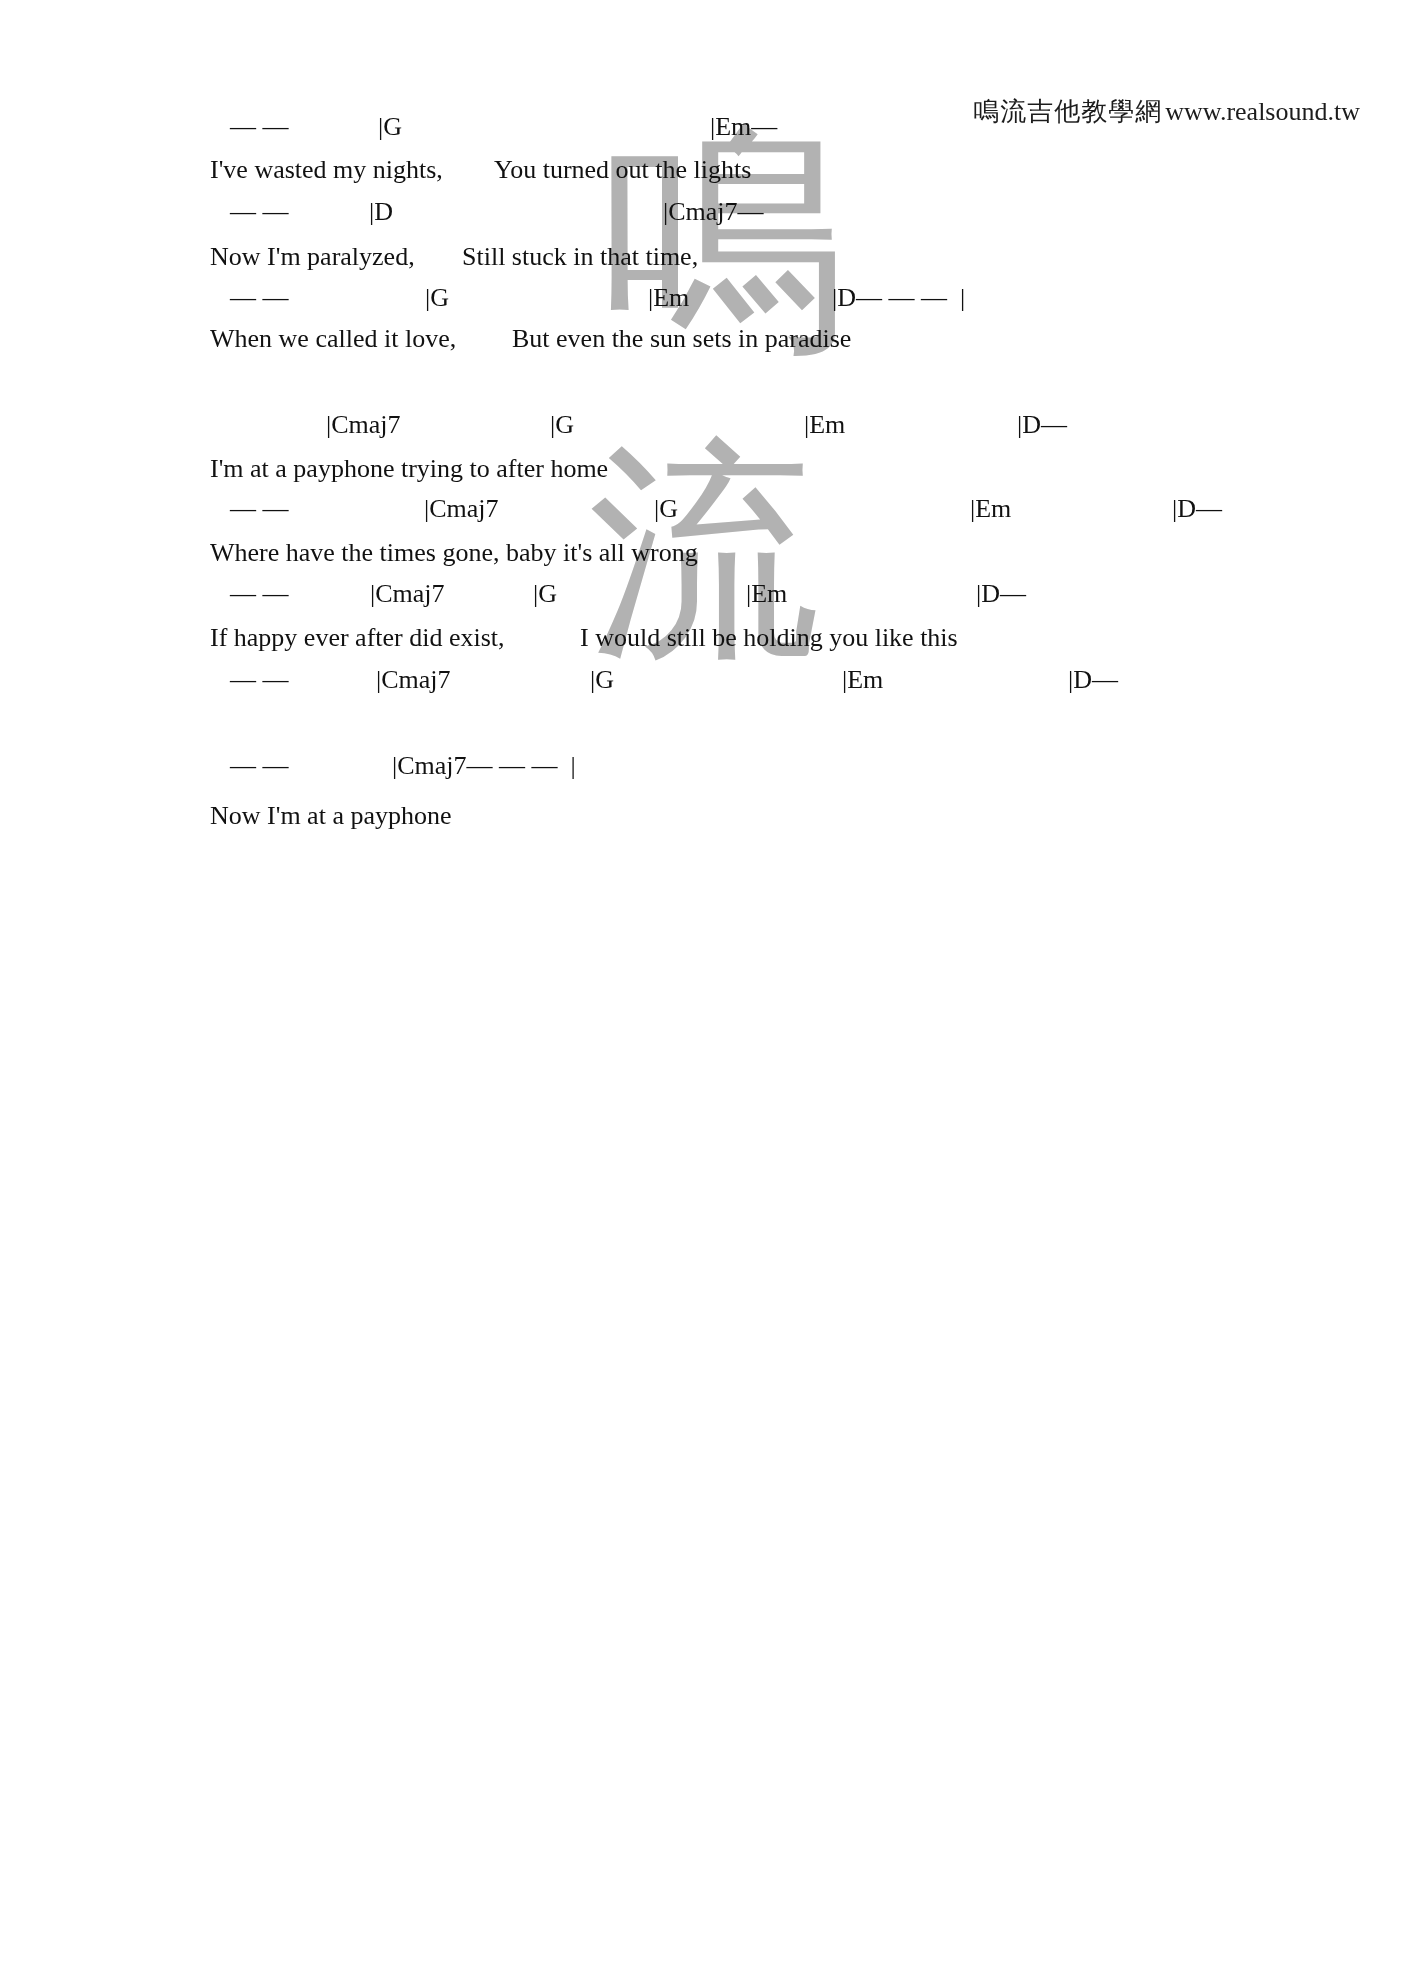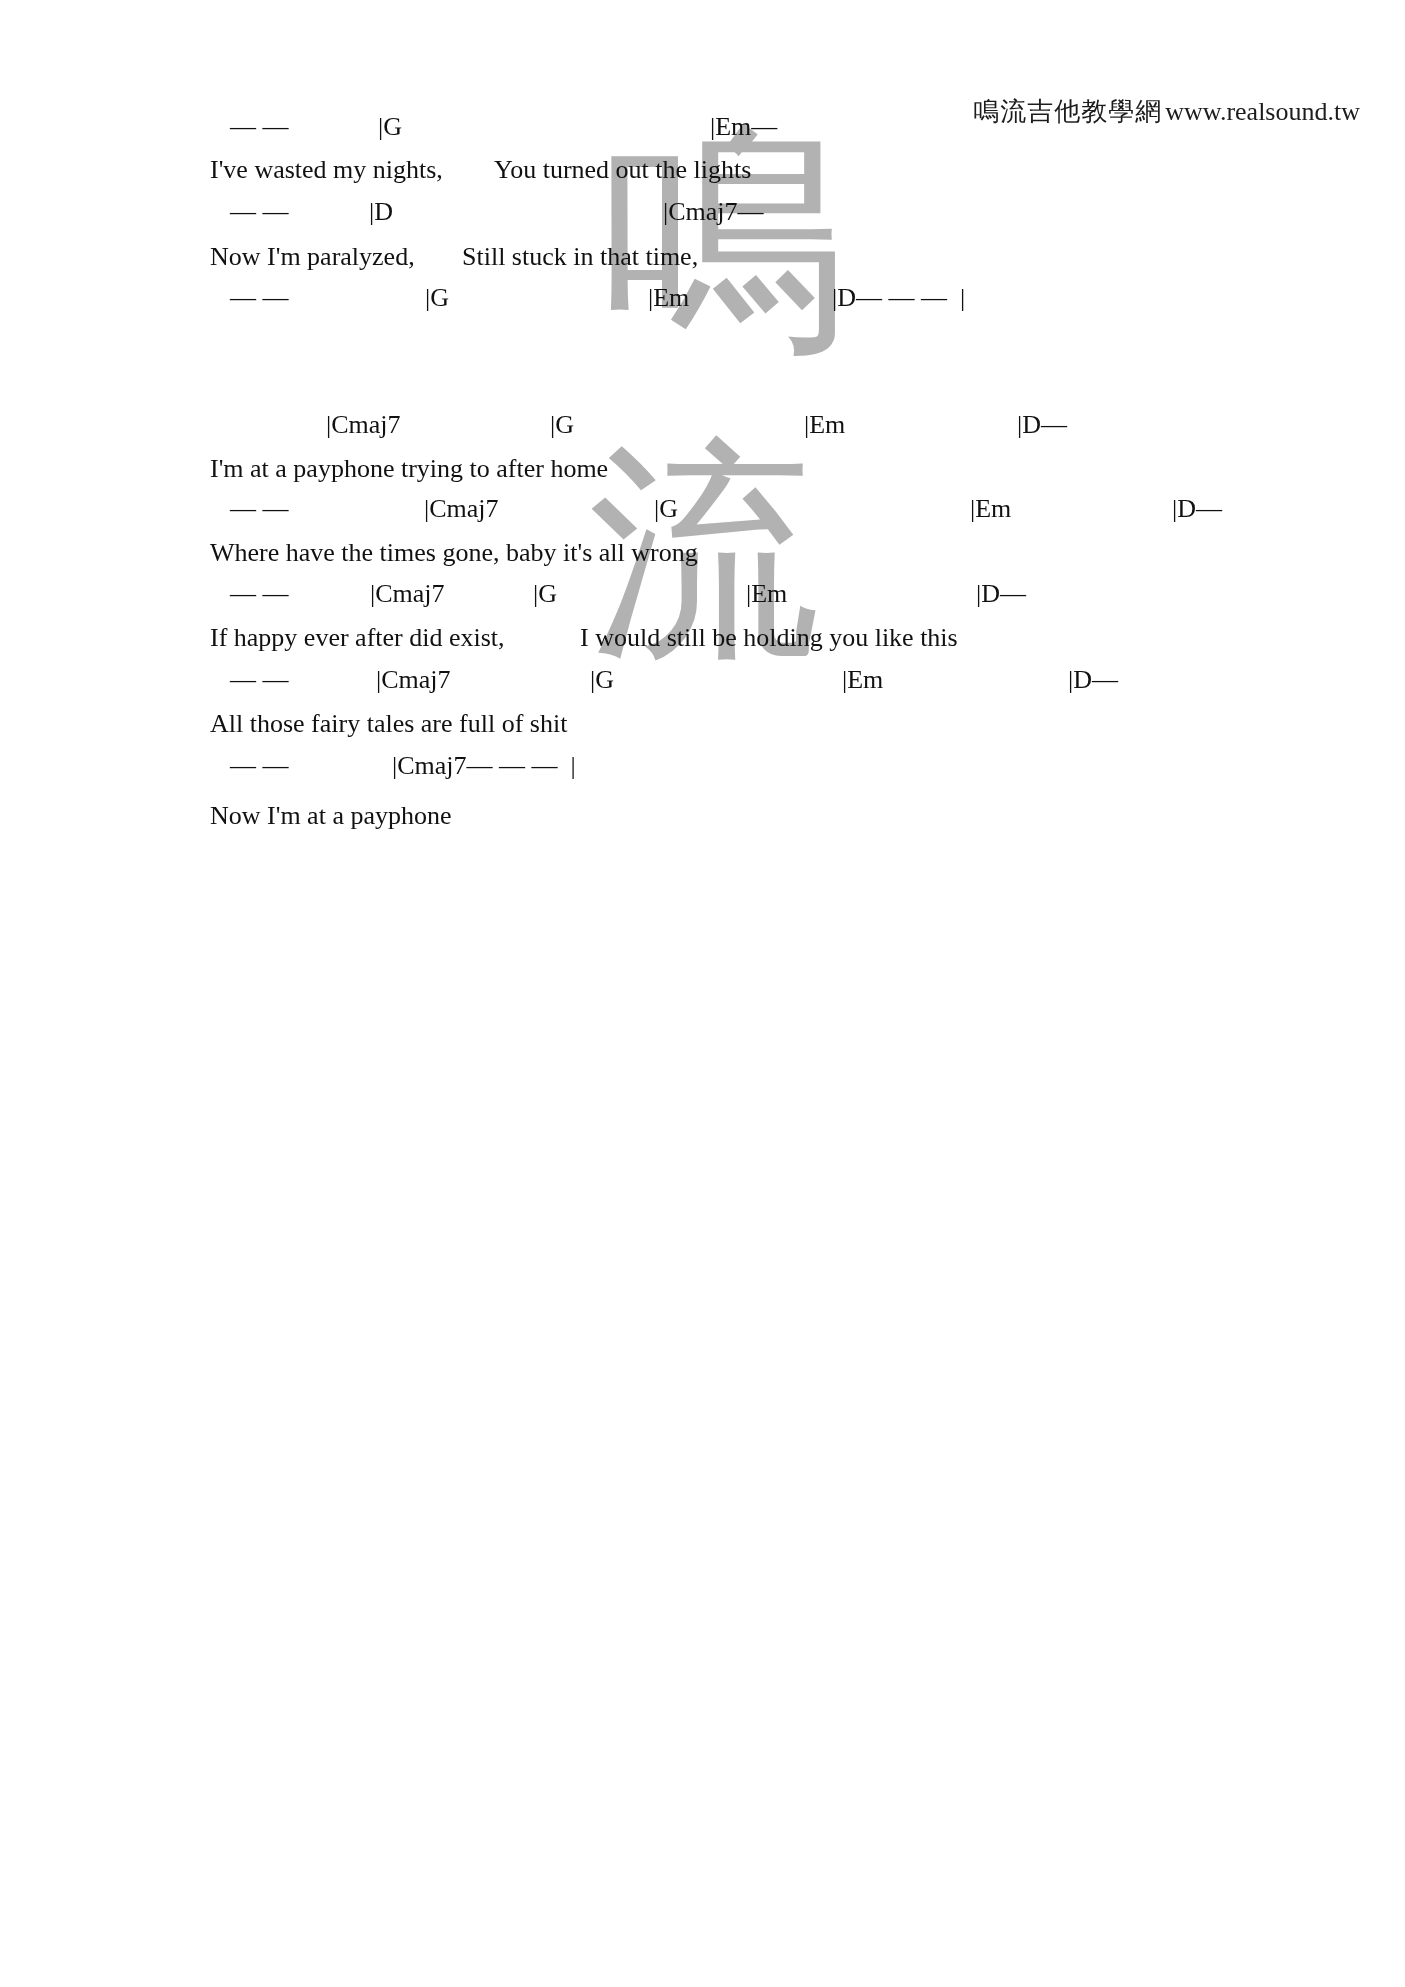--- a/index.html
+++ b/index.html
@@ -100,20 +100,24 @@
       <span style="left:462px">Still stuck in that time,</span>
     </div>
 
     <div class="line chords" style="top:277px">
       <span style="left:230px">— —</span>
       <span style="left:425px">|G</span>
       <span style="left:648px">|Em</span>
       <span style="left:832px">|D— — —  |</span>
     </div>
 
+    <div class="line lyrics" style="top:318px">
+      <span style="left:210px">When we called it love,</span>
+      <span style="left:512px">But even the sun sets in paradise</span>
+    </div>
 
     <div class="line chords" style="top:404px">
       <span style="left:326px">|Cmaj7</span>
       <span style="left:550px">|G</span>
       <span style="left:804px">|Em</span>
       <span style="left:1017px">|D—</span>
     </div>
 
     <div class="line lyrics" style="top:448px">
       <span style="left:210px">I'm at a payphone trying to after home</span>
@@ -146,21 +150,20 @@
 
     <div class="line chords" style="top:659px">
       <span style="left:230px">— —</span>
       <span style="left:376px">|Cmaj7</span>
       <span style="left:590px">|G</span>
       <span style="left:842px">|Em</span>
       <span style="left:1068px">|D—</span>
     </div>
 
     <div class="line lyrics" style="top:703px">
-      <span style="left:210px">All those fairy tales are full of shit</span>
     </div>
 
     <div class="line chords" style="top:745px">
       <span style="left:230px">— —</span>
       <span style="left:392px">|Cmaj7— — —  |</span>
     </div>
 
     <div class="line lyrics" style="top:795px">
       <span style="left:210px">Now I'm at a payphone</span>
     </div>

